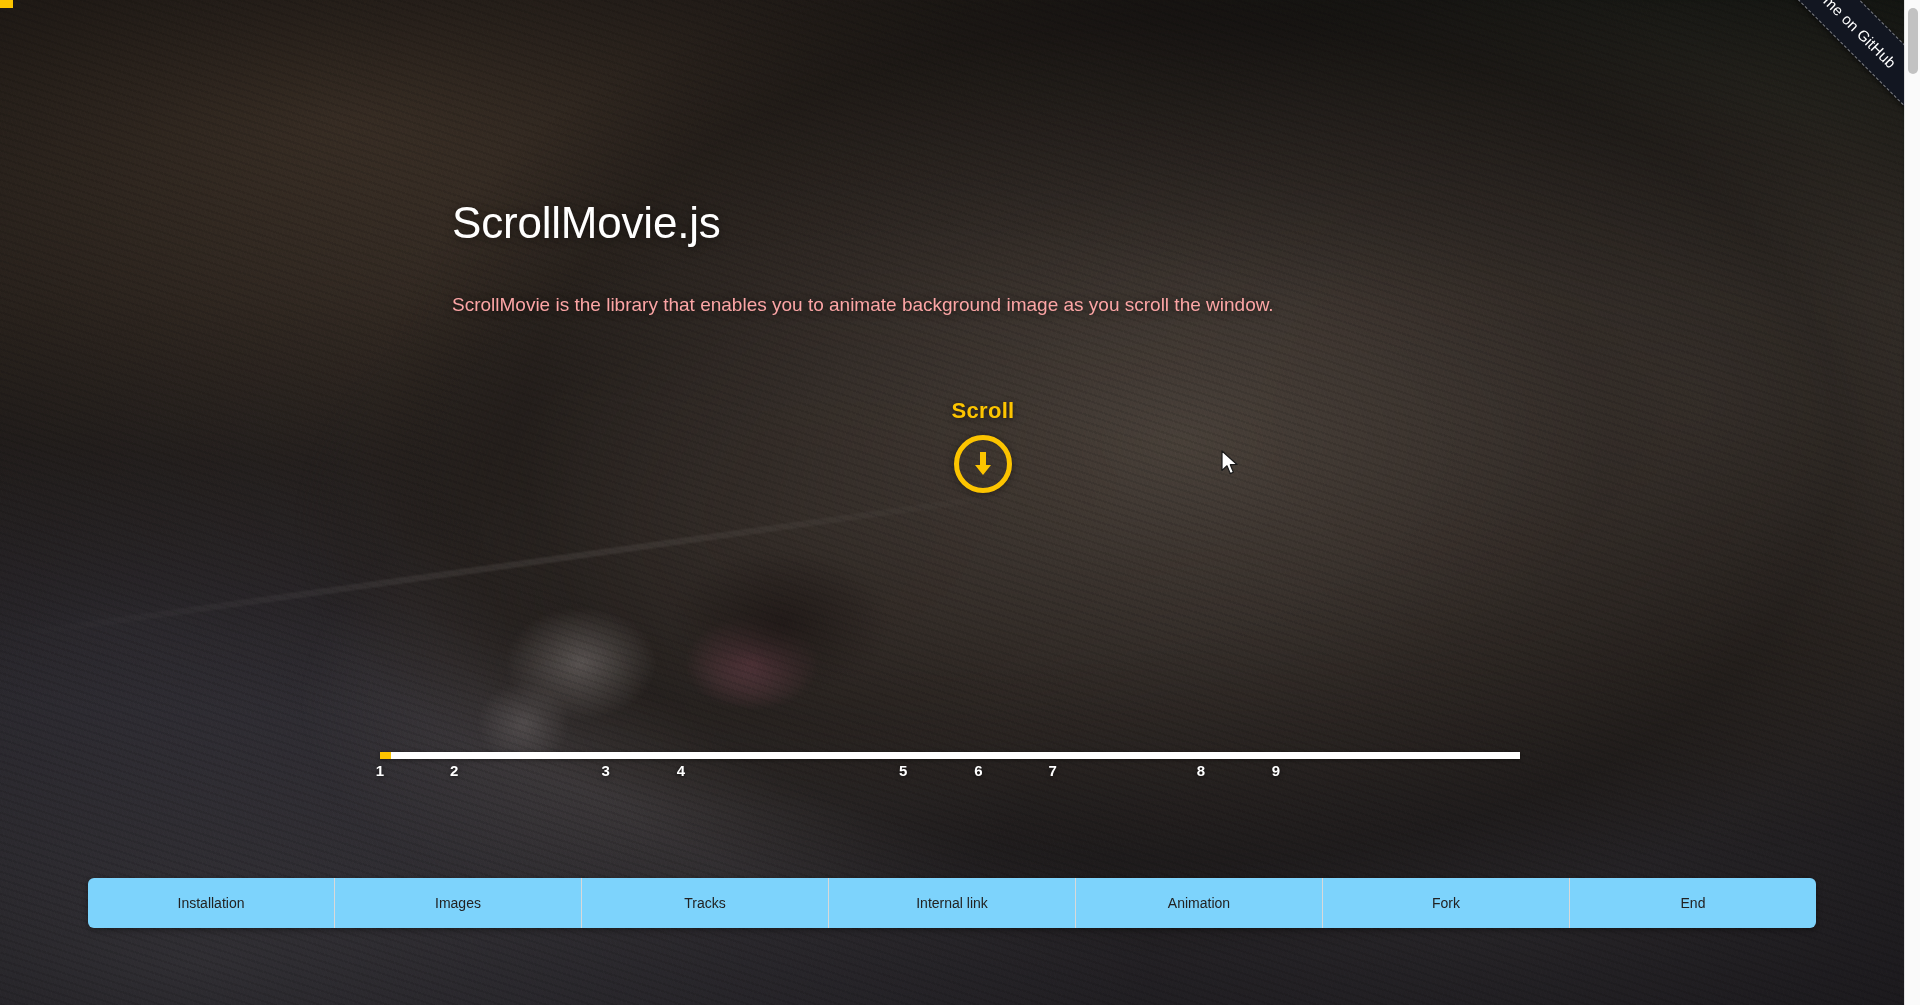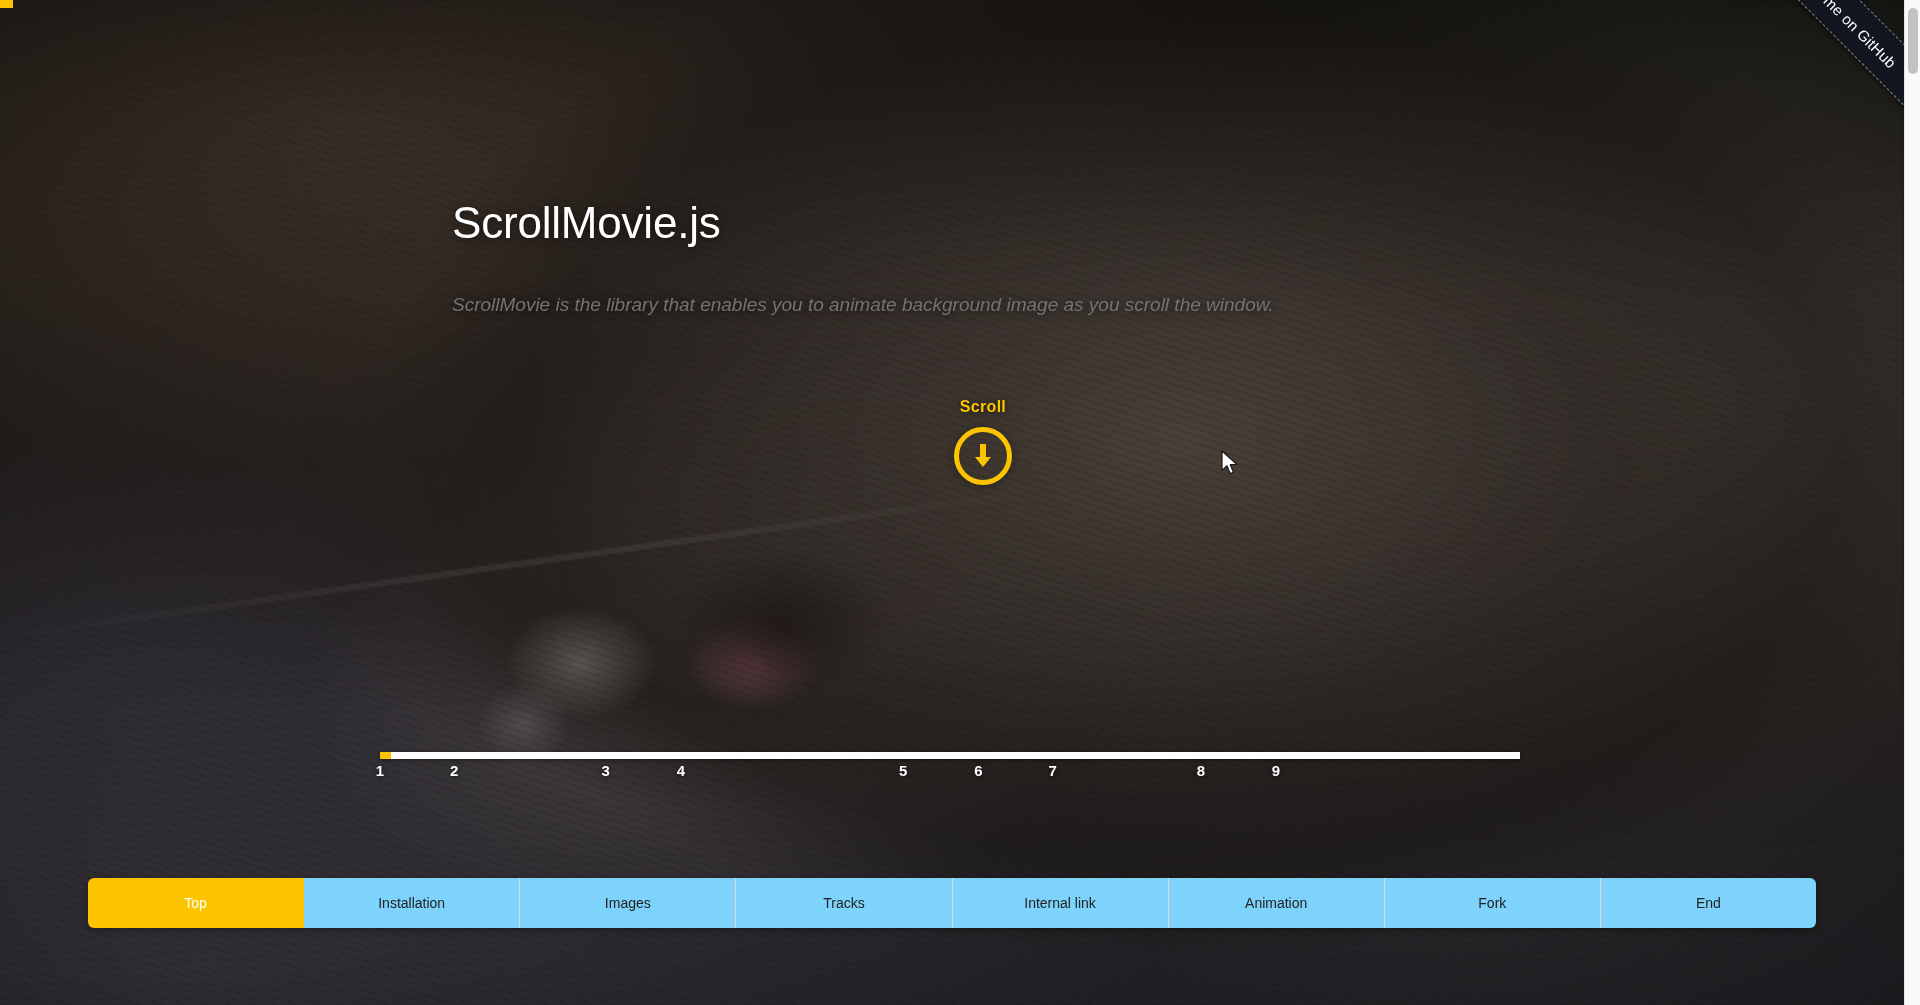--- a/index.html
+++ b/index.html
@@ -133,35 +133,34 @@
     font-weight:normal;
     color:#ffffff;
     letter-spacing:-.2px;
     text-shadow:0 1px 10px rgba(0,0,0,.55);
   }
 
   #page-subtitle {
     position:absolute;
     left:452px; top:294px;
     font-size:19px;
-    color:#737373;
+    color:#fca5a5;
     font-weight:400;
     text-shadow:0 1px 8px rgba(0,0,0,.6);
-    font-style:italic;
   }
 
   
   #scroll-cue {
     position:absolute;
     left:923px; top:398px;
     width:120px;
     display:flex; flex-direction:column; align-items:center;
   }
   #scroll-cue-label {
-    font-size:16px;
+    font-size:22px;
     font-weight:bold;
     color:#fcc400;
     letter-spacing:.3px;
     text-shadow:0 1px 6px rgba(0,0,0,.55);
   }
   #scroll-cue-circle {
     margin-top:11px;
     width:58px; height:58px;
     border-radius:50%;
     border:5px solid #fcc400;
@@ -297,23 +296,20 @@
         <span class="track-label" style="left: 45.9%;">5</span>
         <span class="track-label" style="left: 52.5%;">6</span>
         <span class="track-label" style="left: 59%;">7</span>
         <span class="track-label" style="left: 72%;">8</span>
         <span class="track-label" style="left: 78.6%;">9</span>
       </div>
 
   </div>
 
   <nav id="tabnav">
-      <a class="tab is-active" href="#">
-        <span>Top</span>
-      </a>
       <a class="tab" href="#">
         <span>Installation</span>
       </a>
       <a class="tab" href="#">
         <span>Images</span>
       </a>
       <a class="tab" href="#">
         <span>Tracks</span>
       </a>
       <a class="tab" href="#">

